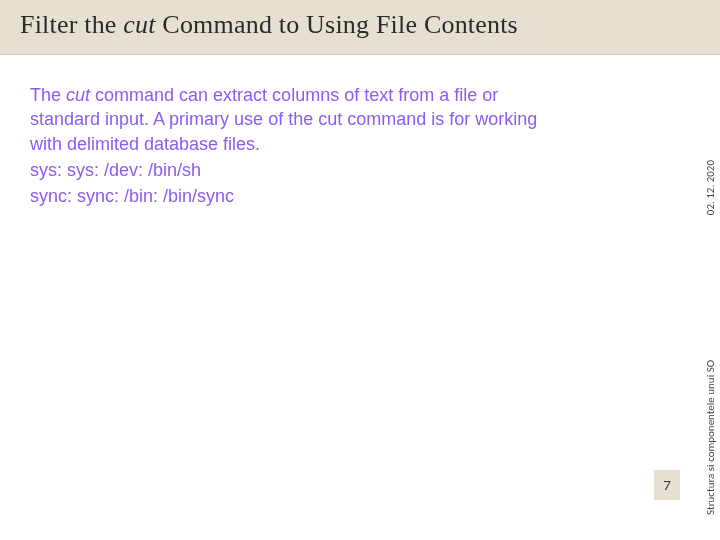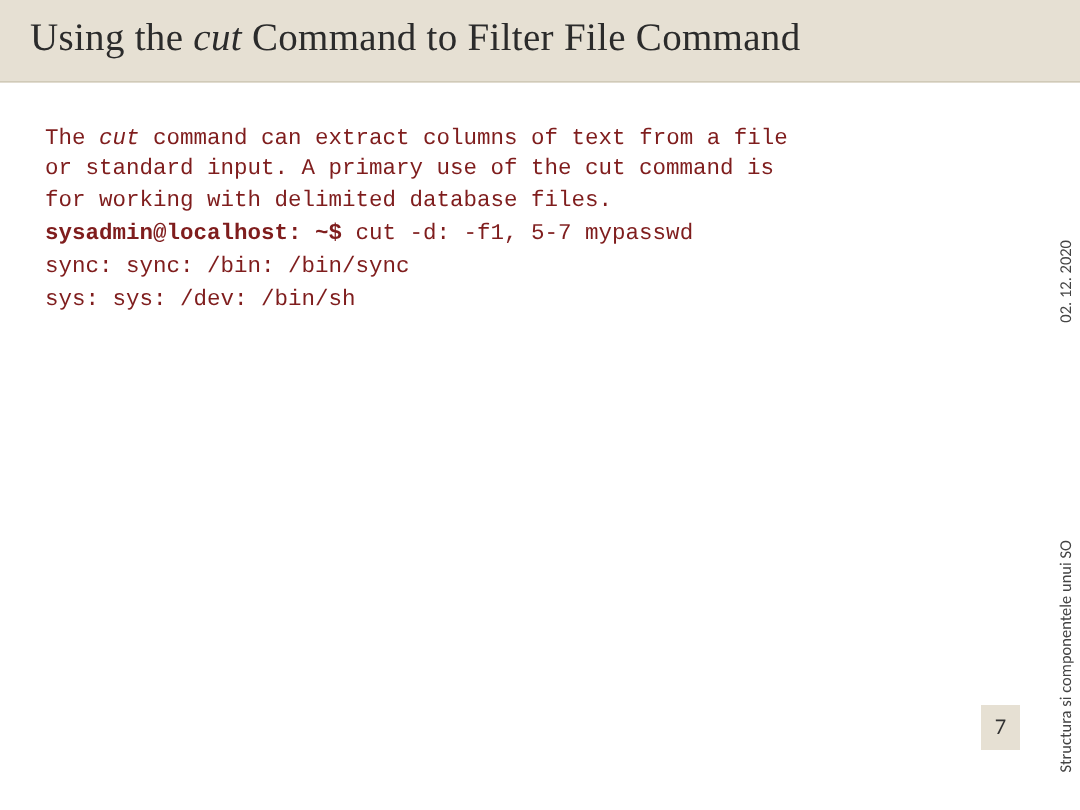--- a/index.html
+++ b/index.html
@@ -22,23 +22,23 @@
   }
   .title-bar h1 {
     font-weight: normal;
     font-size: 26px;
     color: #2b2b2b;
     letter-spacing: 0.2px;
   }
   .title-bar h1 .ital { font-style: italic; }
   .content {
     padding: 28px 70px 20px 30px;
-    font-family: Liberation Mono, monospace;
-    font-size: 15px;
-    color: #7f1d1d;
+    font-family: Liberation Sans, sans-serif;
+    font-size: 18px;
+    color: #8b5cf6;
     line-height: 1.35;
     max-width: 620px;
   }
   .content .cmd-ital { font-style: italic; }
   .content .bold { font-weight: bold; }
   .content .line { margin-top: 2px; }
   .side-text {
     position: absolute;
     right: 16px;
     top: 100px;
@@ -72,33 +72,30 @@
     color: #333;
   }
 </style>
 </head>
 <body>
 
 <div class="slide">
 
   <div class="title-bar">
     <h1>
-      <span>Using the </span><span class="ital">cut</span><span> Command to Filter File Command</span>
+      <span>Filter the </span><span class="ital">cut</span><span> Command to Using File Contents</span>
     </h1>
   </div>
 
   <div class="content">
     <p>
       <span>The </span><span class="cmd-ital">cut</span><span> command can extract columns of text from a file or standard input. A primary use of the cut command is for working with delimited database files.</span>
     </p>
-    <p class="line">
-      <span class="bold">sysadmin@localhost: ~$</span><span> cut -d: -f1, 5-7 mypasswd</span>
-    </p>
+    <p class="line">sys: sys: /dev: /bin/sh</p>
     <p class="line">sync: sync: /bin: /bin/sync</p>
-    <p class="line">sys: sys: /dev: /bin/sh</p>
   </div>
 
   <div class="side-text">
     <div class="v date">02. 12. 2020</div>
     <div class="v course">Structura si componentele unui SO</div>
   </div>
 
   <div class="page-num">
     <span>7</span>
   </div>

